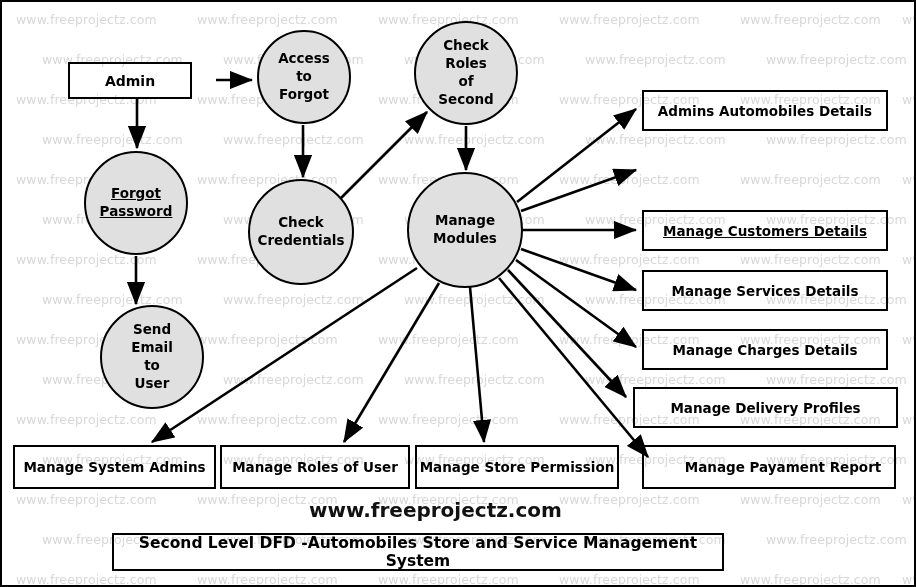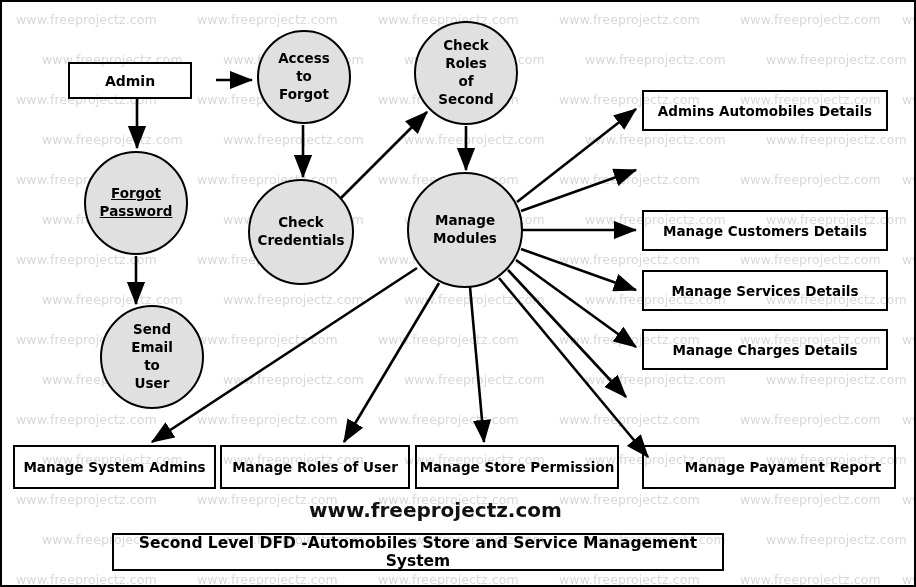--- a/index.html
+++ b/index.html
@@ -299,32 +299,35 @@
         <span>Manage</span><br>
         <span>Modules</span>
       </span>
     </div>
 
     <div class="rect-node" style="left:640px; top:88px; width:246px; height:41px;">
       <span>Admins Automobiles Details</span>
     </div>
 
 
-    <div class="rect-node" style="left:640px; top:208px; width:246px; height:41px;">
+    <div class="rect-node" style="left:640px; top:208px; width:246px; height:41px;text-decoration:underline;">
       <span>Manage Customers Details</span>
     </div>
 
     <div class="rect-node" style="left:640px; top:268px; width:246px; height:41px;">
       <span>Manage Services Details</span>
     </div>
 
     <div class="rect-node" style="left:640px; top:327px; width:246px; height:41px;">
       <span>Manage Charges Details</span>
     </div>
 
+    <div class="rect-node" style="left:631px; top:385px; width:265px; height:41px;">
+      <span>Manage Delivery Profiles</span>
+    </div>
 
     <div class="rect-node" style="left:640px; top:443px; width:254px; height:44px;padding-left:28px;">
       <span>Manage Payament Report</span>
     </div>
 
     <div class="rect-node" style="left:11px; top:443px; width:203px; height:44px;">
       <span>Manage System Admins</span>
     </div>
 
     <div class="rect-node" style="left:218px; top:443px; width:190px; height:44px;">

